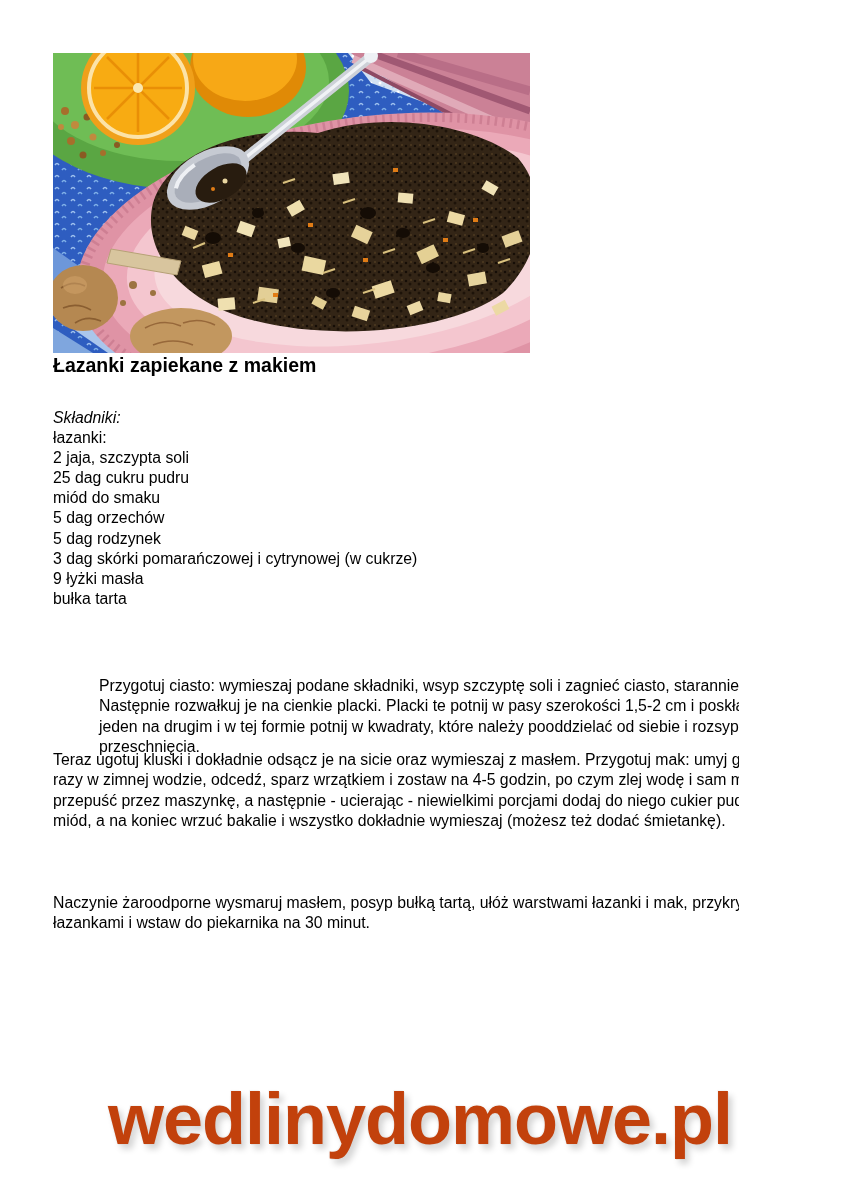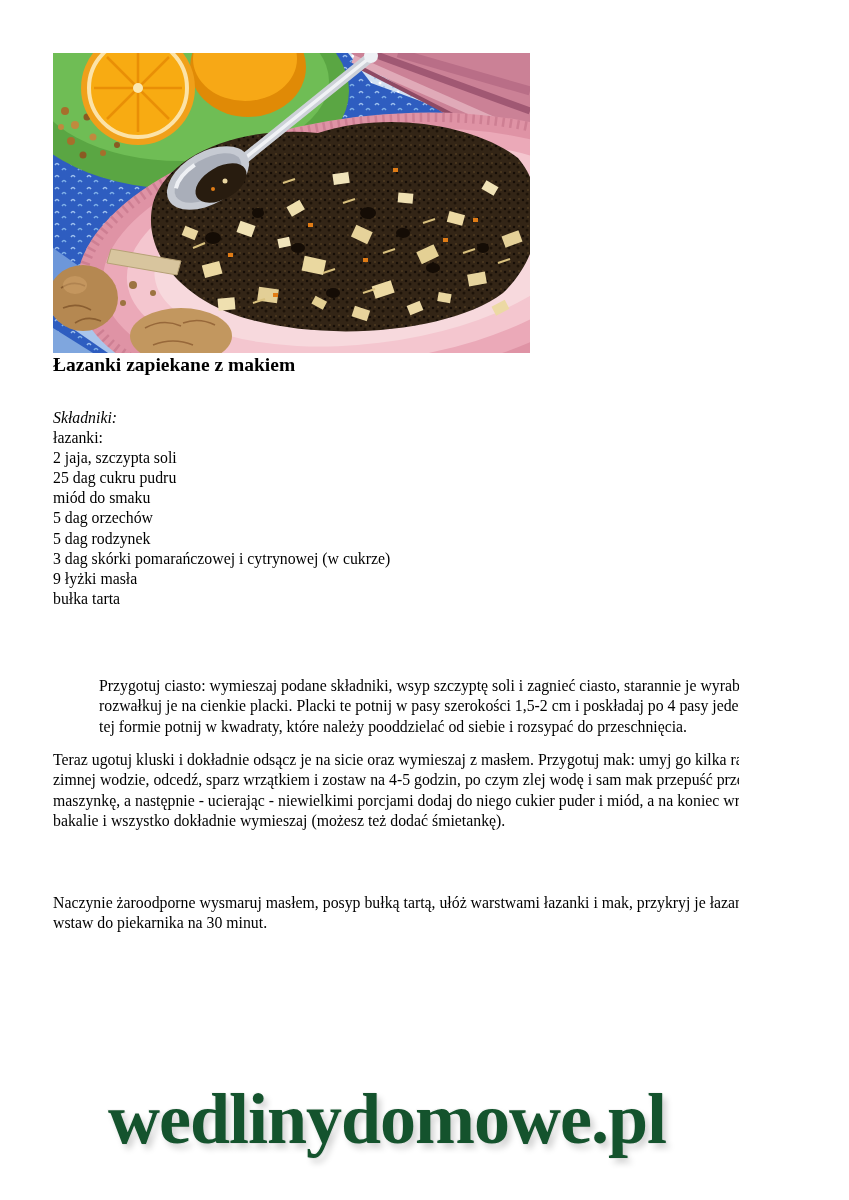--- a/index.html
+++ b/index.html
@@ -1,18 +1,18 @@
 <!DOCTYPE html>
 <html><head>
 <meta charset="utf-8">
 <style>
   html,body { margin:0; padding:0; background:#ffffff; }
   .page {
     position:relative; width:739px; height:1200px; background:#ffffff;
-    font-family:Liberation Serif, serif; color:#000000; overflow:hidden;
+    font-family:Liberation Sans, sans-serif; color:#000000; overflow:hidden;
   }
   .photo { position:absolute; top:53px; left:53px; width:477px; height:300px; }
   .photo svg { display:block; }
   .title {
     position:absolute; top:353px; left:53px; margin:0;
     font-size:19.5px; font-weight:bold; line-height:24px;
   }
   .ingredients {
     position:absolute; top:398px; left:53px;
     font-size:15.8px; line-height:20.1px;
@@ -21,21 +21,21 @@
   .para {
     position:absolute; left:53px; width:755px; margin:0;
     font-size:15.8px; line-height:20.3px;
   }
   #para-0 { top:676px;margin-left:46px; }
   #para-1 { top:750px; }
   #para-2 { top:893px; }
   .watermark {
     position:absolute; top:1078px; left:108px;
     font-size:72px; font-weight:bold; letter-spacing:-1px; white-space:nowrap;
-    color:#14532d;
+    color:#c2410c;
     text-shadow: 4px 5px 6px #d4d4d4, 1px 1px 0 #ececec, -1px -1px 1px #f5f5f5;
   }
 </style>
 </head>
 <body>
 
 <div class="page">
 
   <div class="photo">
     <svg viewBox="0 0 477 300" width="477" height="300" xmlns="http://www.w3.org/2000/svg">

